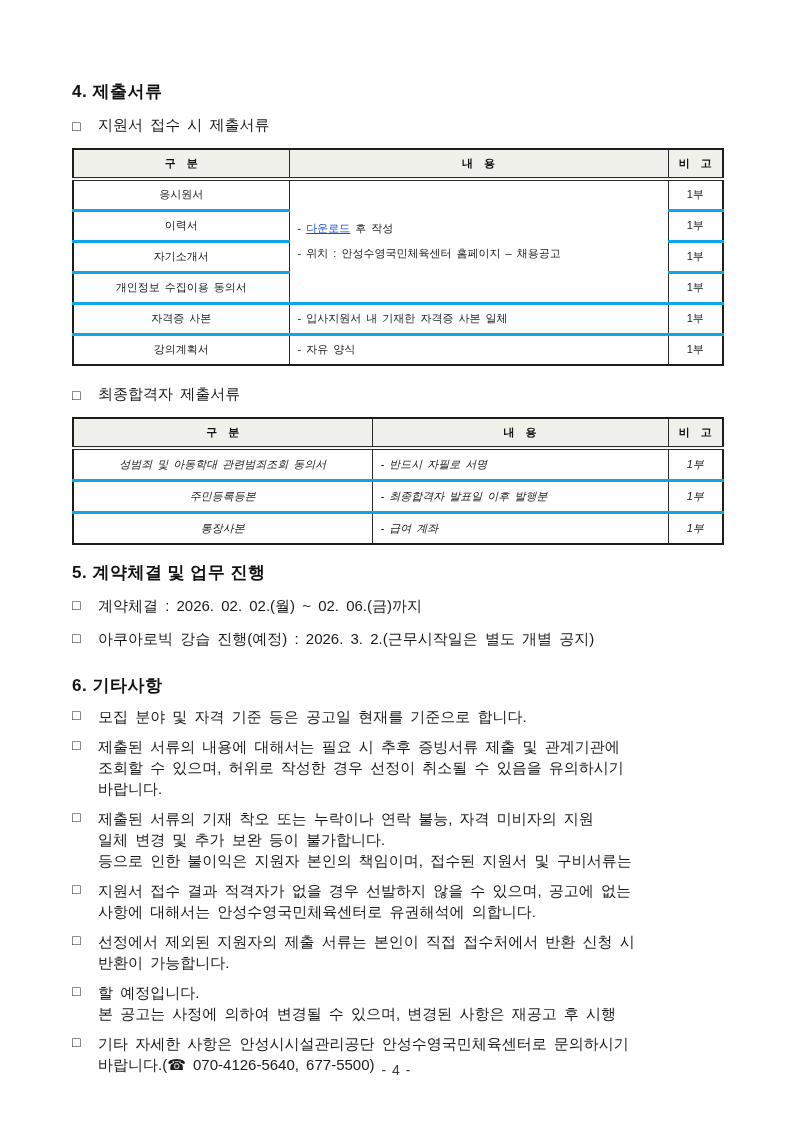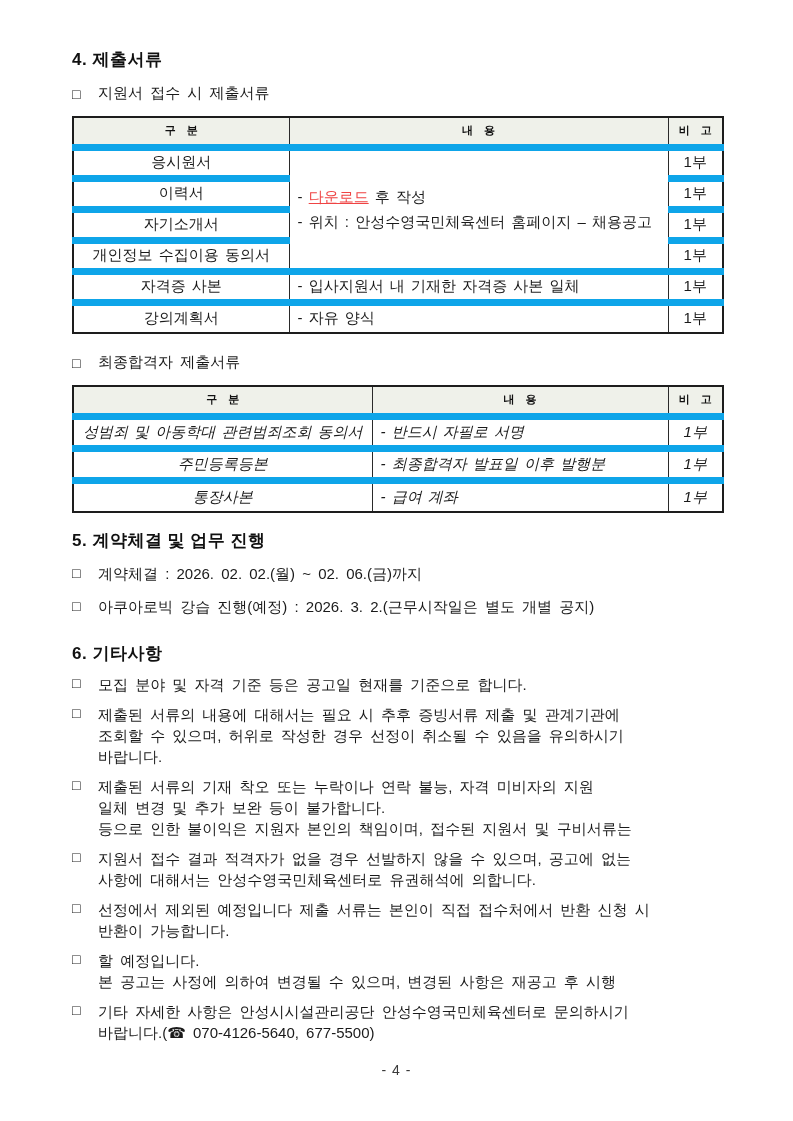--- a/index.html
+++ b/index.html
@@ -6,21 +6,21 @@
   html, body { width: 793px; }
   body {
     width: 793px; height: 1121px;
     background: #ffffff;
     font-family: "Liberation Sans", "DejaVu Sans", sans-serif;
     color: #1a1a1a;
     overflow: hidden;
   }
   .page {
     width: 793px; height: 853px;
-    padding: 48px 71px 0 72px;
+    padding: 80px 71px 0 72px;
     position: relative;
   }
   .sec-title {
     font-size: 17px;
     font-weight: bold;
     letter-spacing: 0.5px;
     color: #111;
   }
   .sub-item {
     display: flex;
@@ -46,34 +46,34 @@
     background: #eff1ea;
     font-weight: bold;
     font-size: 11px;
     text-align: center;
     height: 30px;
     border-left: 1px solid #2a2a2a;
     border-bottom: 4px double #2a2a2a;
     color: #111;
   }
   table.doc-table td {
-    font-size: 15px;
+    font-size: 11px;
     border-left: 1px solid #2a2a2a;
-    border-top: 7px solid #0ea5e9;
+    border-top: 3px solid #0ea5e9;
     word-spacing: 2px;
   }
   table.doc-table .c-name { text-align: center; }
   table.doc-table .c-content { text-align: left; padding-left: 8px; }
   table.doc-table .c-remark { text-align: center; }
   #table1 td { height: 31px; }
   #table2 td { height: 32px; font-style: italic; }
   .merged-cell { vertical-align: middle; }
   .merged-cell .m-line { line-height: 25px; }
   a.doc-link {
-    color: #ef4444;
+    color: #1d4ed8;
     text-decoration: underline;
     cursor: pointer;
   }
   
   .s5-item { margin-top: 10px; line-height: 23px; }
   
   .c-item {
     display: flex;
     align-items: flex-start;
     font-size: 15px;
@@ -236,21 +236,21 @@
     <span class="bullet">□</span>
     <div class="c-lines">
       <div class="c-line">지원서 접수 결과 적격자가 없을 경우 선발하지 않을 수 있으며, 공고에 없는</div>
       <div class="c-line">사항에 대해서는 안성수영국민체육센터로 유권해석에 의합니다.</div>
     </div>
   </div>
 
   <div class="c-item">
     <span class="bullet">□</span>
     <div class="c-lines">
-      <div class="c-line">선정에서 제외된 예정입니다 제출 서류는 본인이 직접 접수처에서 반환 신청 시</div>
+      <div class="c-line">선정에서 제외된 지원자의 제출 서류는 본인이 직접 접수처에서 반환 신청 시</div>
       <div class="c-line">반환이 가능합니다.</div>
     </div>
   </div>
 
   <div class="c-item">
     <span class="bullet">□</span>
     <div class="c-lines">
       <div class="c-line">할 예정입니다.</div>
       <div class="c-line">본 공고는 사정에 의하여 변경될 수 있으며, 변경된 사항은 재공고 후 시행</div>
     </div>

